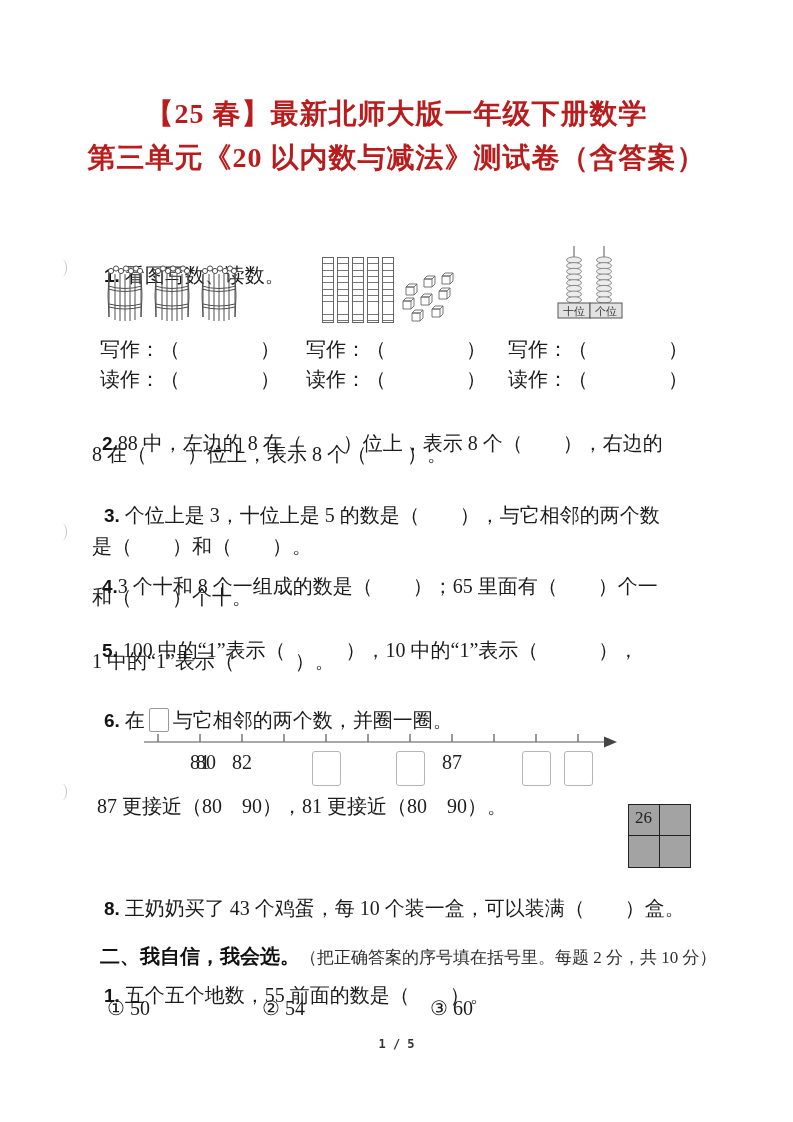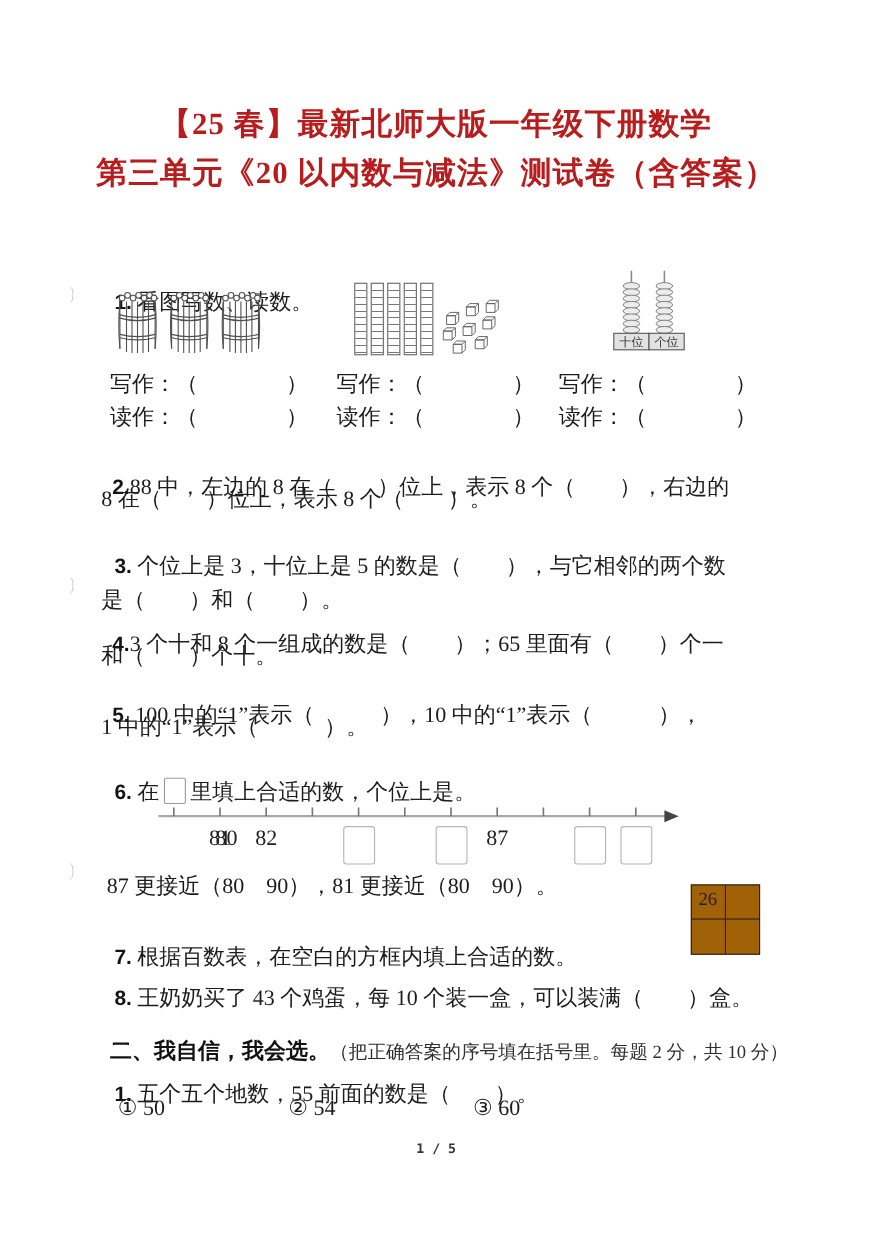--- a/index.html
+++ b/index.html
@@ -9,21 +9,21 @@
   .qnum{font-family:"Liberation Sans","DejaVu Sans",sans-serif;font-weight:700;font-size:19px;color:#141414;}
   .title{position:absolute;left:0;right:0;top:92px;text-align:center;color:#b91c1c;
          font-weight:700;font-size:28px;line-height:44px;letter-spacing:1px;}
   .hbold{font-weight:700;font-size:20px;color:#111;}
   .hnote{font-size:17px;color:#2e2e2e;}
   .inlinebox{display:inline-block;width:18px;height:22px;border:1px solid #999;border-radius:2px;
              vertical-align:-5px;margin:0 4px;background:#fff;}
   .nl-box{position:absolute;width:27px;height:33px;border:1px solid #b5b5b5;border-radius:3px;background:#fff;}
   .nl-label{position:absolute;width:30px;text-align:center;font-size:20px;color:#222;}
   .grid2{position:absolute;left:628px;top:804px;width:61px;height:62px;display:grid;
-         grid-template-columns:1fr 1fr;grid-template-rows:1fr 1fr;border:1.5px solid #222;background:#a16207;}
+         grid-template-columns:1fr 1fr;grid-template-rows:1fr 1fr;border:1.5px solid #222;background:#a3a3a3;}
   .g-cell{border-right:1px solid #222;border-bottom:1px solid #222;font-size:17px;padding:3px 0 0 6px;color:#222;}
   .g-cell:nth-child(2n){border-right:none;}
   .g-cell:nth-child(n+3){border-bottom:none;}
   .rod{display:inline-block;width:10px;height:64px;border:1px solid #666;margin-right:3px;background:
        repeating-linear-gradient(to bottom,#fff 0px,#fff 5.4px,#777 5.4px,#777 6.3px);}
   .footer{position:absolute;top:1037px;left:0;right:0;text-align:center;
           font-family:"DejaVu Sans Mono",monospace;font-weight:700;font-size:12px;color:#333;}
   .artifact{position:absolute;width:8px;height:16px;border-right:1.5px solid #c2c2c2;border-radius:50%;}
   svg{display:block;}
 </style>
@@ -170,42 +170,39 @@
     <span class="qnum">4.</span><span>3 个十和 8 个一组成的数是（　　）；65 里面有（　　）个一</span>
   </div>
   <div class="t" style="left:92px;top:584px;">和（　　）个十。</div>
 
   <div class="t" style="left:82px;top:611px;">
     <span class="qnum">5.</span><span> 100 中的“1”表示（　　　），10 中的“1”表示（　　　），</span>
   </div>
   <div class="t" style="left:92px;top:648px;">1 中的“1”表示（　　　）。</div>
 
   <div class="t" style="left:84px;top:681px;">
-    <span class="qnum">6.</span><span> 在</span><span class="inlinebox"></span><span>里填上合适的数，个位上是。</span>
+    <span class="qnum">6.</span><span> 在</span><span class="inlinebox"></span><span>与它相邻的两个数，并圈一圈。</span>
   </div>
 
   <svg width="490" height="28" viewBox="0 0 490 28" style="position:absolute;left:138px;top:727px;">
     <path d="M6 15 H 468" stroke="#a9a9a9" stroke-width="2" fill="none"></path>
     <path d="M466 9.5 L 479 15 L 466 20.5 Z" fill="#444"></path>
     <path d="M20 7 V15 M62 7 V15 M104 7 V15 M146 7 V15 M188 7 V15 M230 7 V15 M272 7 V15 M314 7 V15 M356 7 V15 M398 7 V15 M440 7 V15" stroke="#777" stroke-width="1.5" fill="none"></path>
   </svg>
   <div class="nl-label" style="left:143px;top:751px;margin-left:48px;">80</div>
   <div class="nl-label" style="left:185px;top:751px;">81</div>
   <div class="nl-label" style="left:227px;top:751px;">82</div>
   <div class="nl-label" style="left:437px;top:751px;">87</div>
   <div class="nl-box" style="left:312px;top:751px;"></div>
   <div class="nl-box" style="left:396px;top:751px;"></div>
   <div class="nl-box" style="left:522px;top:751px;"></div>
   <div class="nl-box" style="left:564px;top:751px;"></div>
 
   <div class="t" style="left:97px;top:793px;">87 更接近（80　90），81 更接近（80　90）。</div>
 
-  <div class="t" style="left:84px;top:831px;">
-    <span class="qnum">7.</span><span> 根据百数表，在空白的方框内填上合适的数。</span>
-  </div>
 
   <div class="grid2">
     <div class="g-cell">26</div>
     <div class="g-cell"></div>
     <div class="g-cell"></div>
     <div class="g-cell"></div>
   </div>
 
   <div class="t" style="left:84px;top:869px;">
     <span class="qnum">8.</span><span> 王奶奶买了 43 个鸡蛋，每 10 个装一盒，可以装满（　　）盒。</span>

